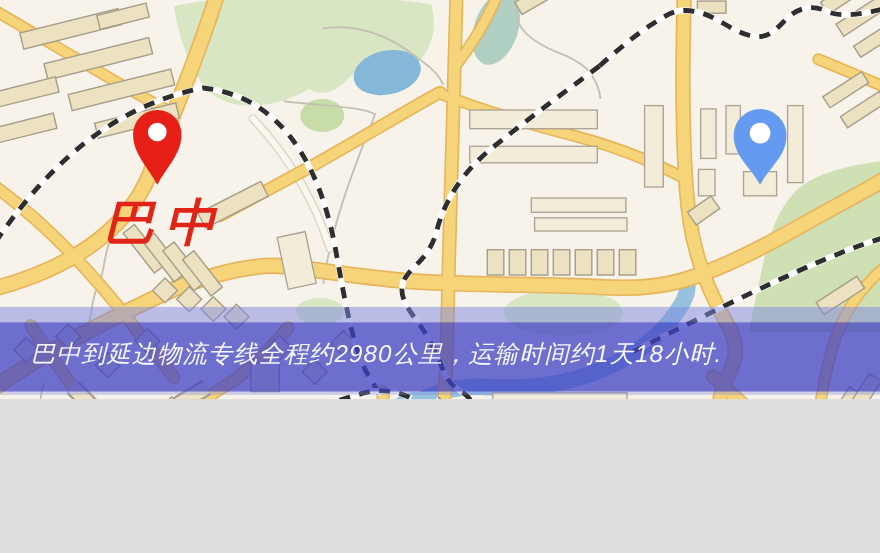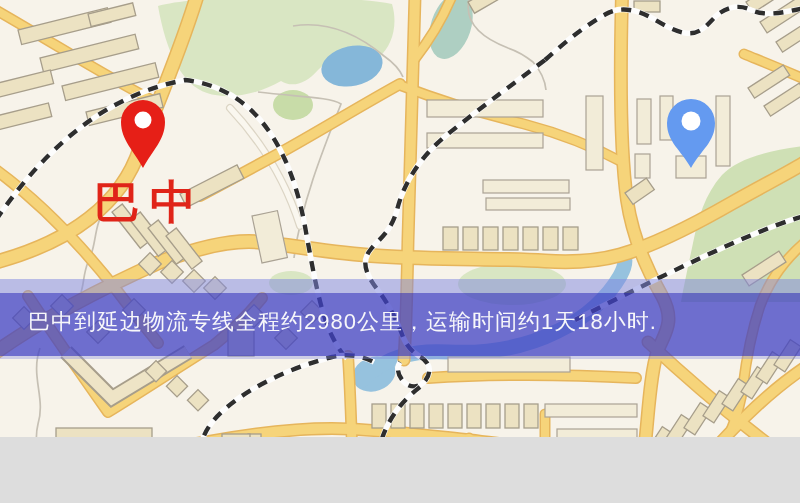--- a/index.html
+++ b/index.html
@@ -1,17 +1,17 @@
 <!DOCTYPE html>
 <html><head>
 <meta charset="utf-8">
 <style>
   html,body{margin:0;padding:0;background:#ddd;}
-  #stage{position:relative;width:800px;height:437px;overflow:hidden;background:#f7f3ea;
-         font-family:"Liberation Sans",sans-serif;}
+  #stage{position:relative;width:800px;height:363px;overflow:hidden;background:#f7f3ea;
+         font-family:"Liberation Sans",sans-serif;font-style:italic;}
   #map-svg{position:absolute;left:0;top:0;width:800px;height:503px;display:block;}
 
   
   .cas{fill:none;stroke:#e6b55c;stroke-linecap:round;stroke-linejoin:round;}
   .rd {fill:none;stroke:#f6d47a;stroke-linecap:round;stroke-linejoin:round;}
   .wcas{fill:none;stroke:#dcd5c5;stroke-linecap:round;}
   .wrd{fill:none;stroke:#faf7ef;stroke-linecap:round;}
   
   .rwbase{fill:none;stroke:#fdfdfd;stroke-width:5.5;}
   .rwdash{fill:none;stroke:#2e2e2e;stroke-width:4.4;stroke-dasharray:10 8.5;}

